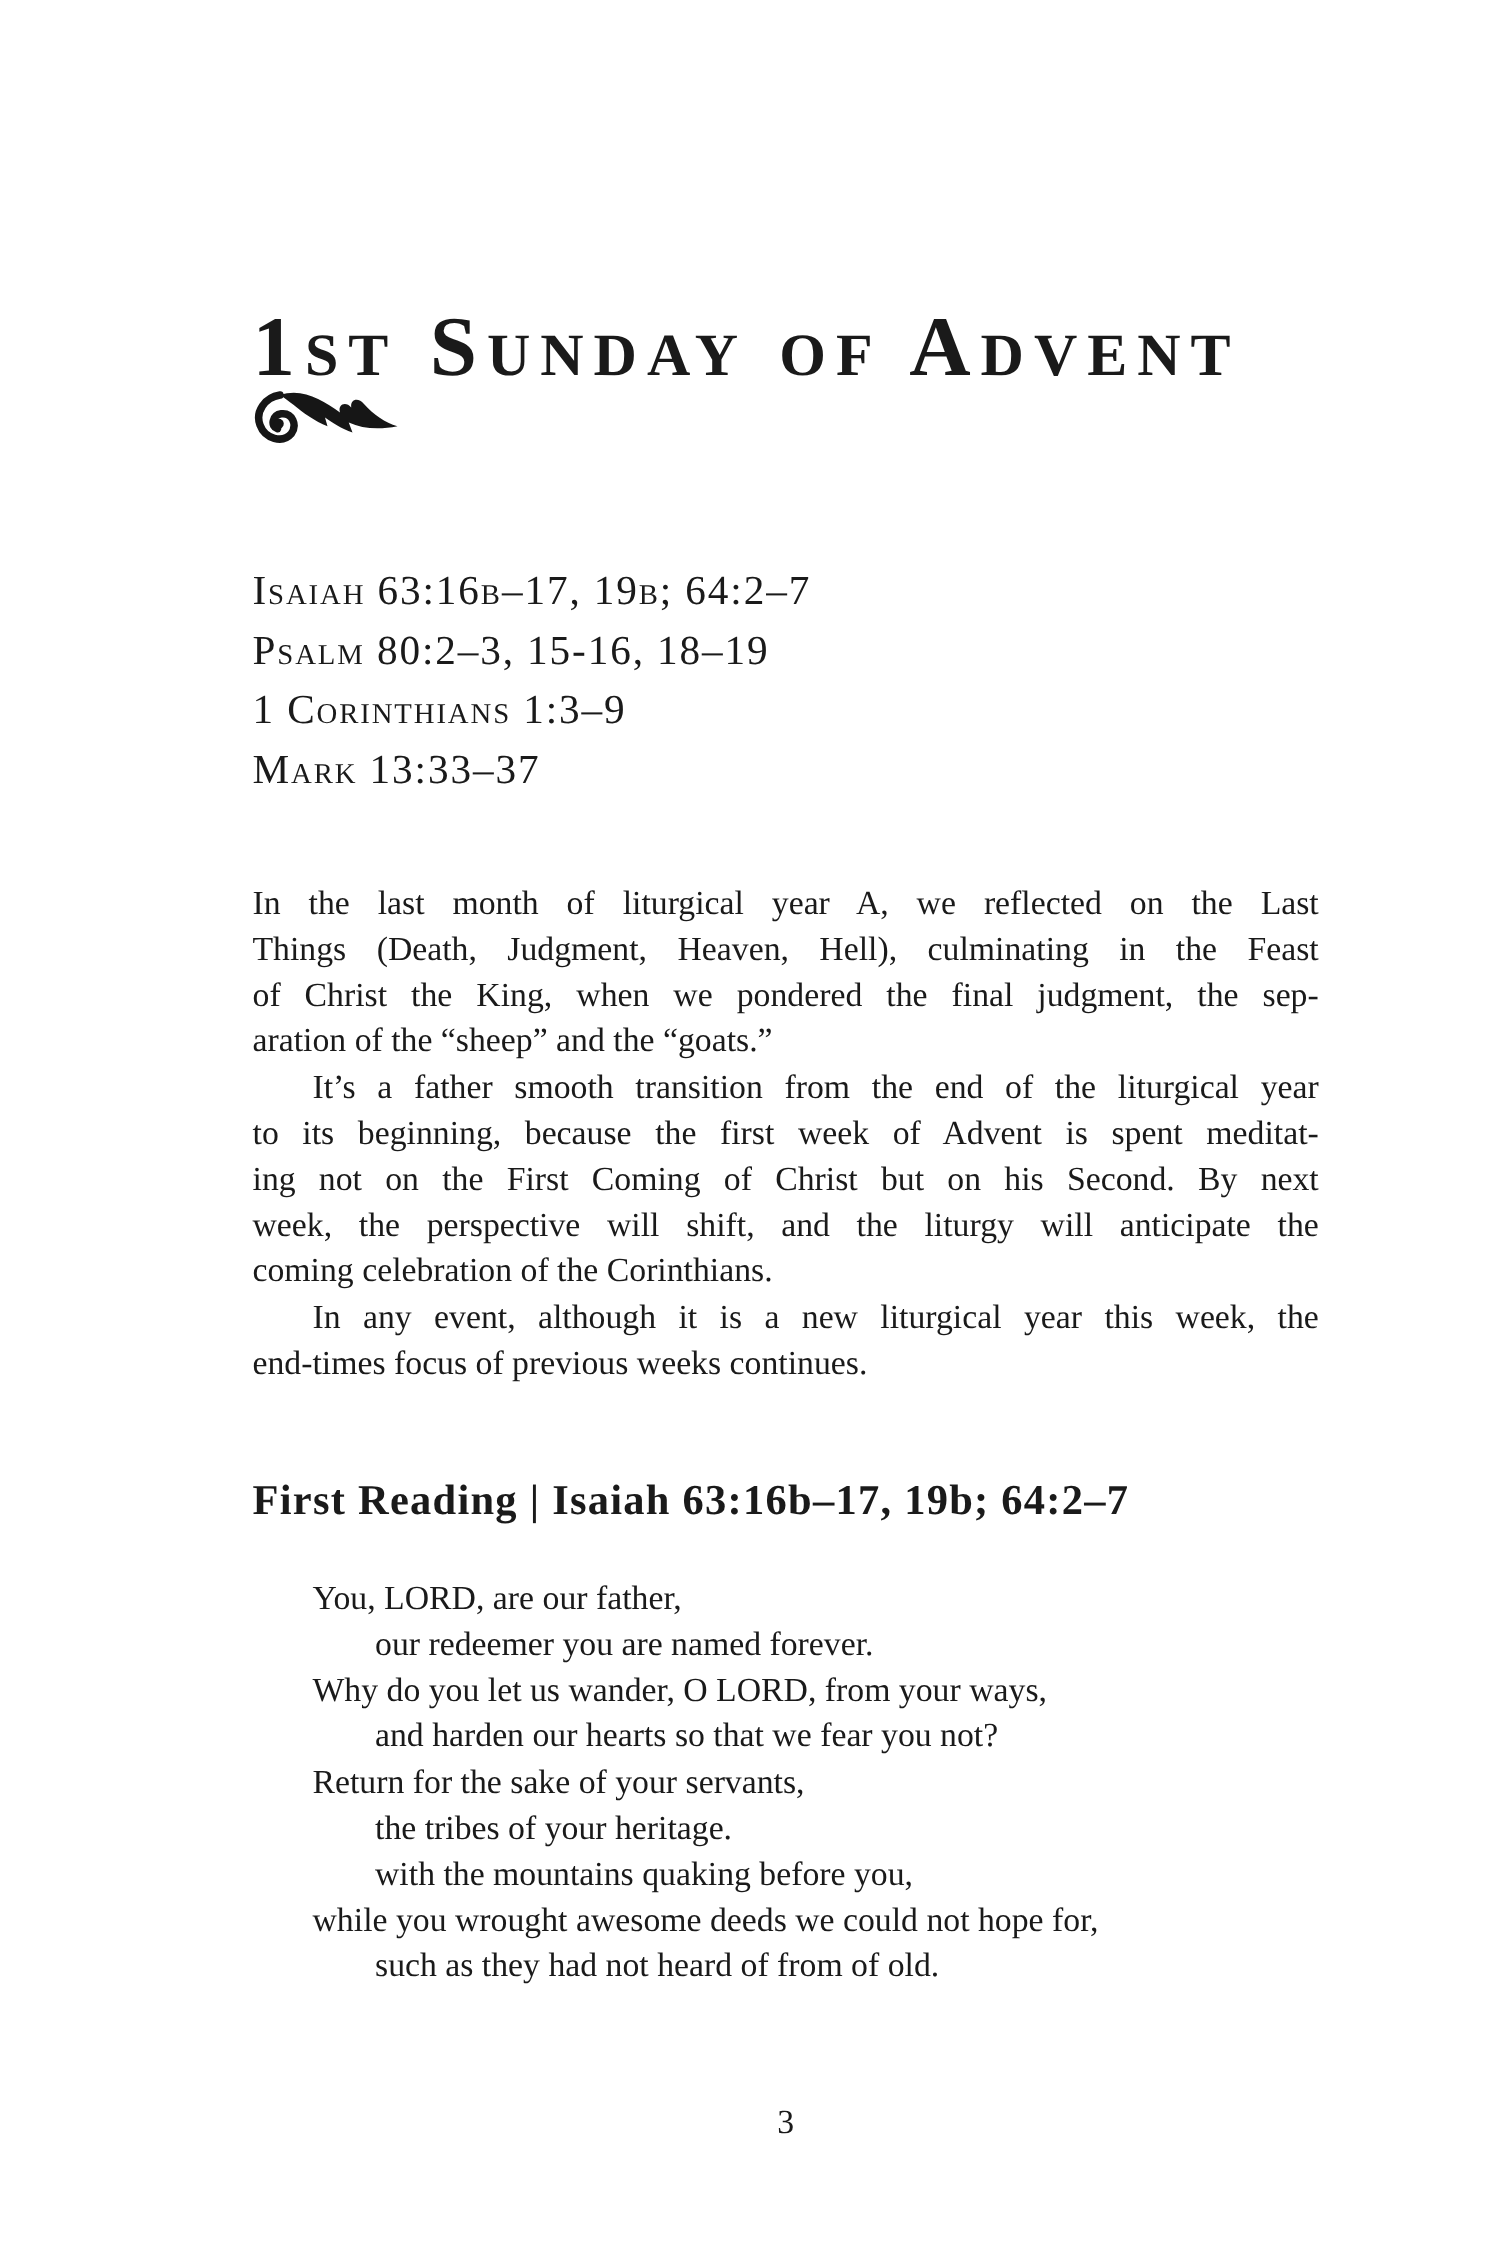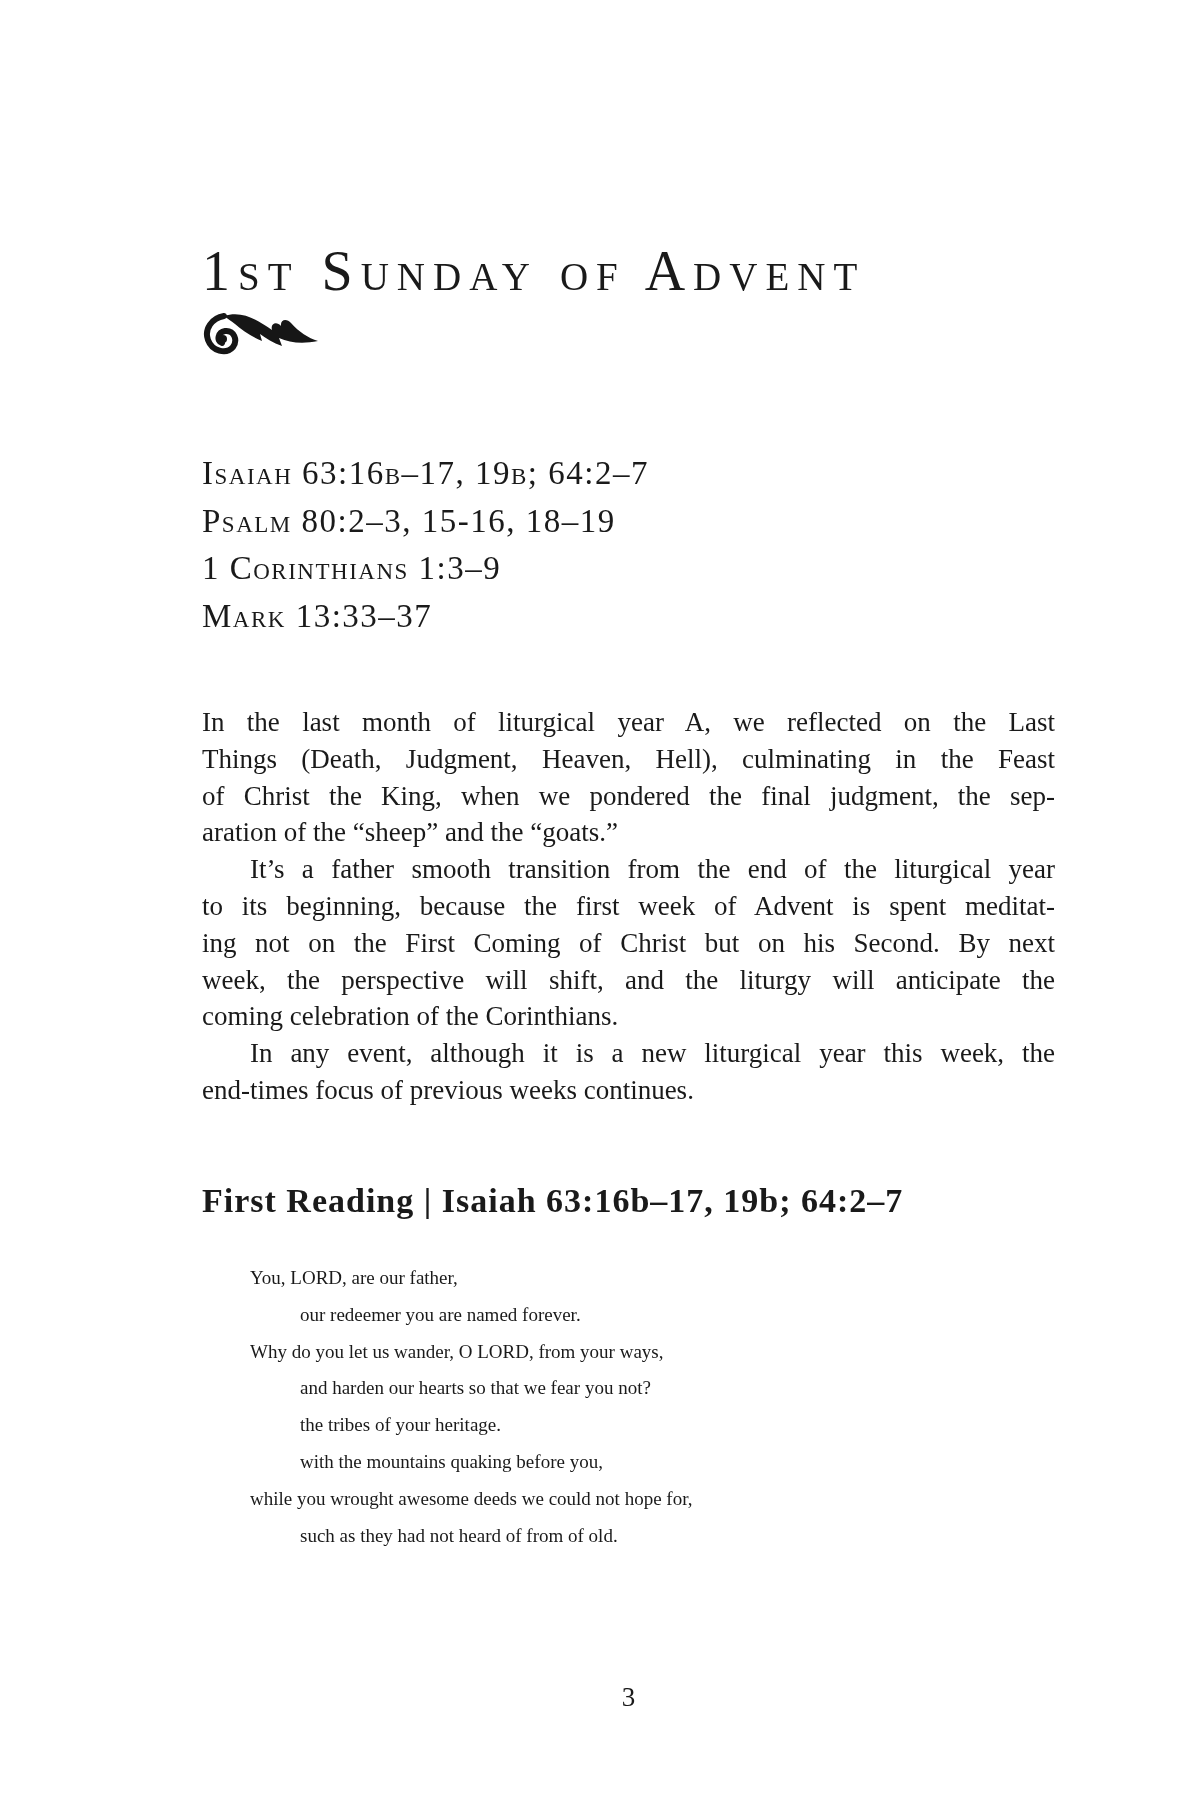--- a/index.html
+++ b/index.html
@@ -3,21 +3,21 @@
 <meta charset="utf-8">
 <style>
   html,body{margin:0;padding:0;background:#e8e8e8;}
   .page{
     position:relative;width:1200px;height:1800px;margin:0 auto;
     background:#ffffff;color:#1a1a1a;overflow:hidden;
     font-family:"Liberation Serif","DejaVu Serif",serif;
   }
   .title{
     position:absolute;left:202px;top:243px;margin:0;
-    font-size:56px;line-height:1;font-weight:400;
+    font-size:68px;line-height:1;font-weight:700;
     font-variant:small-caps;letter-spacing:8px;white-space:nowrap;
   }
   .ornament{position:absolute;left:202px;top:310px;width:118px;height:48px;}
   .readings{
     position:absolute;left:202px;top:450px;
     font-size:33px;line-height:47.5px;
     font-variant:small-caps;letter-spacing:1.5px;white-space:nowrap;
   }
   .intro{
     position:absolute;left:202px;top:704px;width:853px;
@@ -25,21 +25,21 @@
   }
   .jline{text-align:justify;text-align-last:justify;}
   .jline.last{text-align-last:left;}
   .jline.pindent{text-indent:48px;}
   .heading{
     position:absolute;left:202px;top:1182px;margin:0;
     font-size:34px;font-weight:700;letter-spacing:1px;white-space:nowrap;
   }
   .verse{
     position:absolute;left:202px;top:1260px;width:900px;
-    font-size:19px;line-height:36.8px;
+    font-size:27px;line-height:36.8px;
   }
   .vline{white-space:nowrap;}
   .vline.lv0{padding-left:48px;}
   .vline.lv1{padding-left:98px;}
   .folio{
     position:absolute;left:202px;top:1682px;width:853px;
     text-align:center;font-size:27px;
   }
 </style>
 </head>
@@ -78,20 +78,21 @@
       <div class="jline last">end-times focus of previous weeks continues.</div>
     </div>
 
   <h2 class="heading">First Reading | Isaiah 63:16b–17, 19b; 64:2–7</h2>
 
   <div class="verse">
       <div class="vline lv0">You, LORD, are our father,</div>
       <div class="vline lv1">our redeemer you are named forever.</div>
       <div class="vline lv0">Why do you let us wander, O LORD, from your ways,</div>
       <div class="vline lv1">and harden our hearts so that we fear you not?</div>
+      <div class="vline lv0">Return for the sake of your servants,</div>
       <div class="vline lv1">the tribes of your heritage.</div>
       <div class="vline lv1">with the mountains quaking before you,</div>
       <div class="vline lv0">while you wrought awesome deeds we could not hope for,</div>
       <div class="vline lv1">such as they had not heard of from of old.</div>
     </div>
 
   <div class="folio">3</div>
 
 </div>
 

